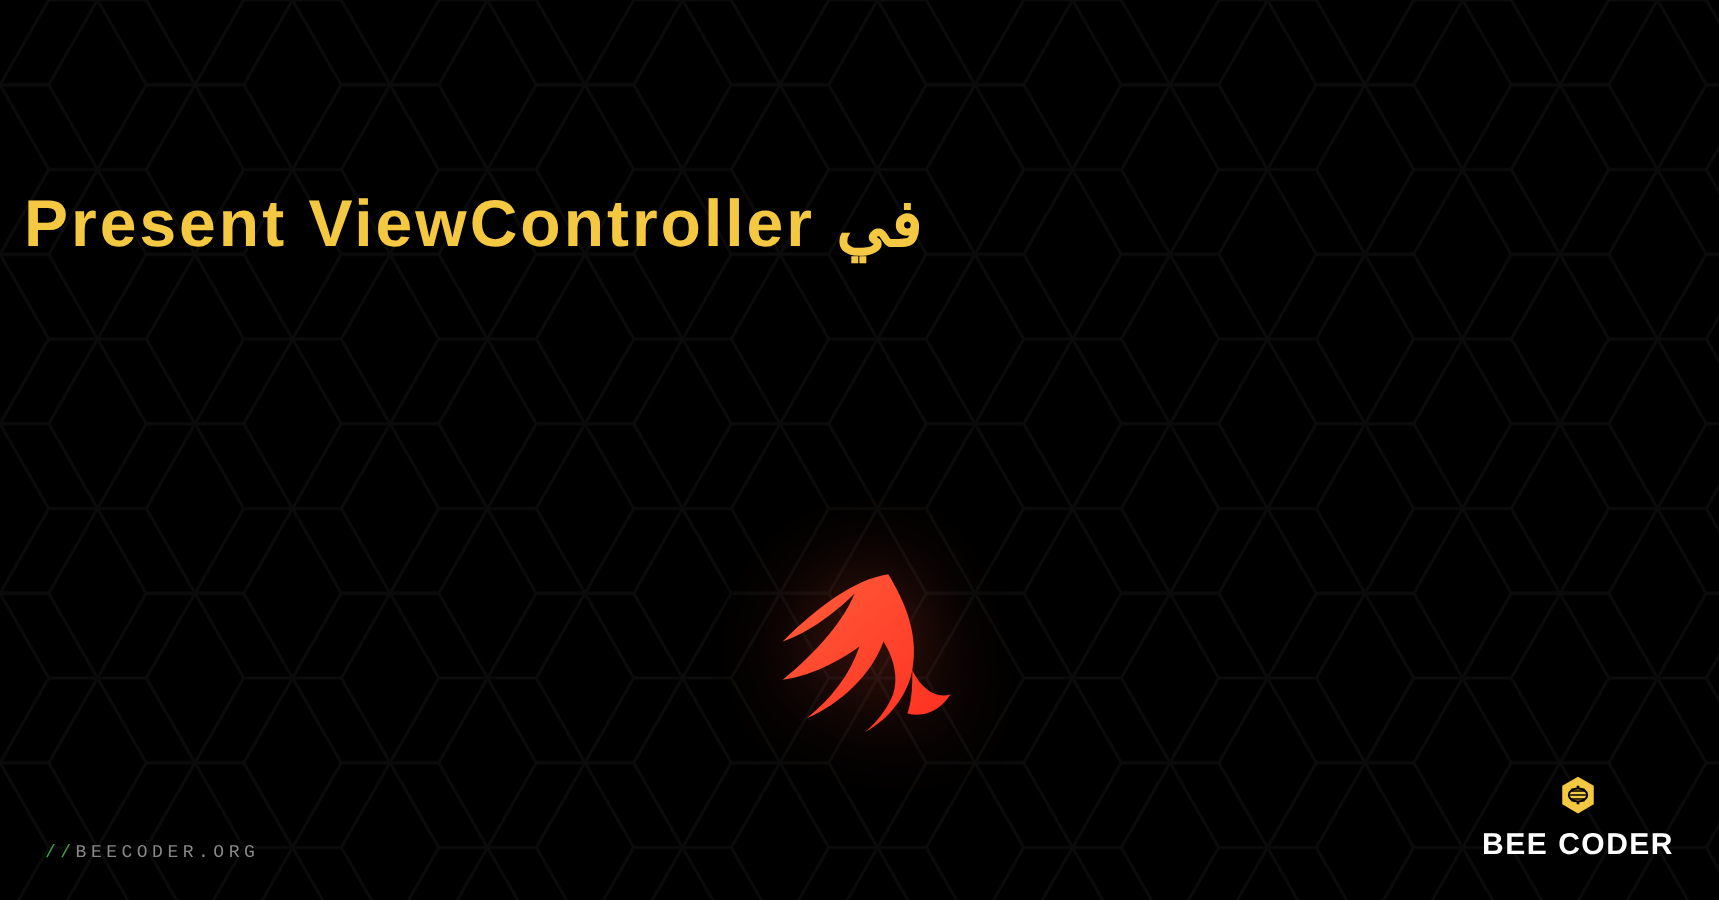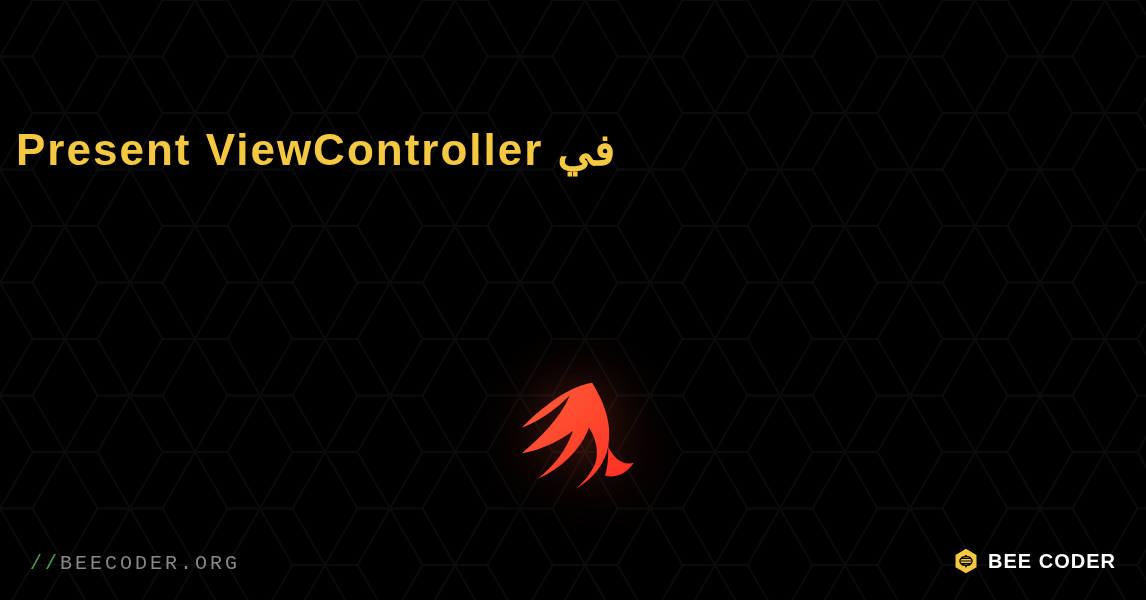--- a/index.html
+++ b/index.html
@@ -57,39 +57,40 @@
     width: 160px;
     height: 160px;
     filter: drop-shadow(0 0 30px rgba(255, 80, 50, 0.4));
   }
   
   .url-text {
     position: absolute;
     bottom: 25px;
     left: 30px;
     font-family: 'Courier New', monospace;
-    font-size: 20px;
+    font-size: 12px;
     letter-spacing: 3px;
   }
   
   .url-slashes {
     color: #4a9d4a;
   }
   
   .url-main {
     color: #888888;
   }
   
   .bee-coder-logo {
     position: absolute;
     bottom: 25px;
     right: 30px;
     display: flex;
     align-items: center;
     gap: 8px;
+    flex-direction: column;
   }
   
   .bee-icon {
     width: 28px;
     height: 28px;
   }
   
   .bee-text {
     color: #ffffff;
     font-size: 20px;

